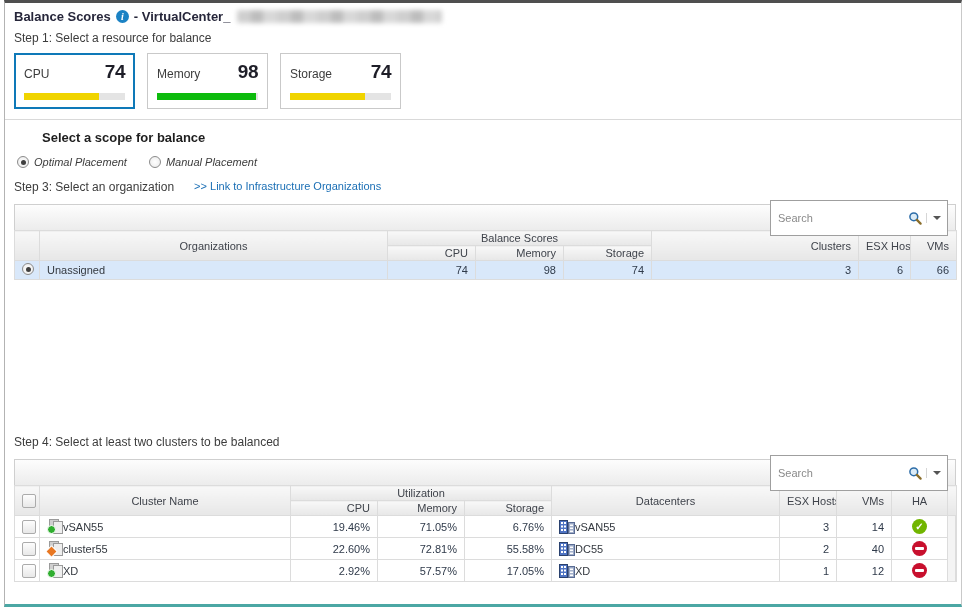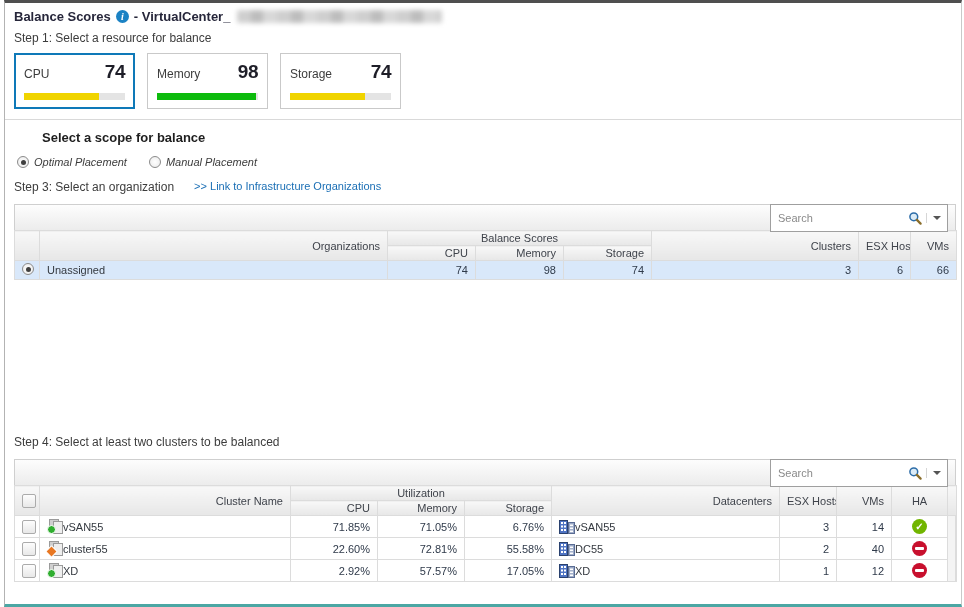--- a/index.html
+++ b/index.html
@@ -40,37 +40,37 @@
     background:radial-gradient(#fff,#e9e9e9);display:inline-block;box-sizing:border-box;}
   .radio[data-checked="true"]::after{content:"";position:absolute;left:2.5px;top:2.5px;width:5px;height:5px;
     border-radius:50%;background:#3f3f3f;}
   .step3-row{margin-top:12px;display:flex;align-items:flex-start;gap:20px;}
   .org-link{font-size:11px;color:#1b6fb5;text-decoration:none;cursor:pointer;}
 
   
   .toolbar{box-sizing:border-box;width:942px;height:26px;margin-top:10px;
     border:1px solid #cfcfcf;border-bottom:none;background:linear-gradient(#fdfdfd,#ececec);
     display:flex;justify-content:flex-end;align-items:center;padding-right:7px;}
-  .searchbox{box-sizing:border-box;width:178px;height:28px;border:1px solid #9f9f9f;background:#fff;
+  .searchbox{box-sizing:border-box;width:178px;height:36px;border:1px solid #9f9f9f;background:#fff;
     display:flex;align-items:center;padding:0 4px 0 5px;}
   .searchbox input{flex:1;border:none;outline:none;font-size:11px;color:#444;min-width:0;
     font-family:"Liberation Sans",sans-serif;background:transparent;}
   .searchbox input::placeholder{color:#8a8a8a;}
   .caret-btn{border-left:1px solid #d6d6d6;padding:3px 2px 3px 6px;margin-left:4px;cursor:pointer;}
   .caret{width:0;height:0;border-left:4px solid transparent;border-right:4px solid transparent;
     border-top:4px solid #555;display:block;}
 
   
   table.grid{border-collapse:collapse;table-layout:fixed;width:942px;background:#fff;
     font-size:11px;color:#33383f;}
   table.grid th,table.grid td{border:1px solid #dcdcdc;padding:0 7px;overflow:hidden;white-space:nowrap;
     box-sizing:border-box;}
   table.grid{border:1px solid #c3c3c3;}
   table.grid th{background:linear-gradient(#f8f8f8,#e7e7e7);font-weight:normal;color:#3f434b;
-    height:15px;text-align:right;cursor:pointer;}
+    height:15px;text-align:center;cursor:pointer;}
   table.grid th.group{text-align:center;}
   table.grid th.ar{text-align:right;}
   table.grid th.ac{text-align:center;}
   .t1 tbody td{height:19px;}
   .t2 tbody td{height:22px;}
   td.num{text-align:right;color:#2f3a4a;}
   tr[data-selected="true"] td{background:#d9e8fa;}
   td.sel-cell,th.sel-cell{text-align:center;padding:0;}
 
   
@@ -277,21 +277,21 @@
           <td>
               <span class="name-wrap">
             <span class="cluster-icon">
                   <span class="sheet-back"></span>
                   <span class="sheet-front"></span>
                   <span class="badge" data-state="ok"></span>
                 </span>
             <span>vSAN55</span>
               </span>
             </td>
-          <td class="num">71.85%</td>
+          <td class="num">19.46%</td>
           <td class="num">71.05%</td>
           <td class="num">6.76%</td>
           <td>
               <span class="name-wrap">
             <svg class="dc-icon" width="16" height="14" viewBox="0 0 16 14">
               <rect x="0.5" y="0.5" width="8" height="13" fill="#4f74c4" stroke="#2a416e"></rect>
               <rect x="2" y="2" width="2" height="2" fill="#fff"></rect>
                   <rect x="5" y="2" width="2" height="2" fill="#fff"></rect>
               <rect x="2" y="5.5" width="2" height="2" fill="#fff"></rect>
                   <rect x="5" y="5.5" width="2" height="2" fill="#fff"></rect>

